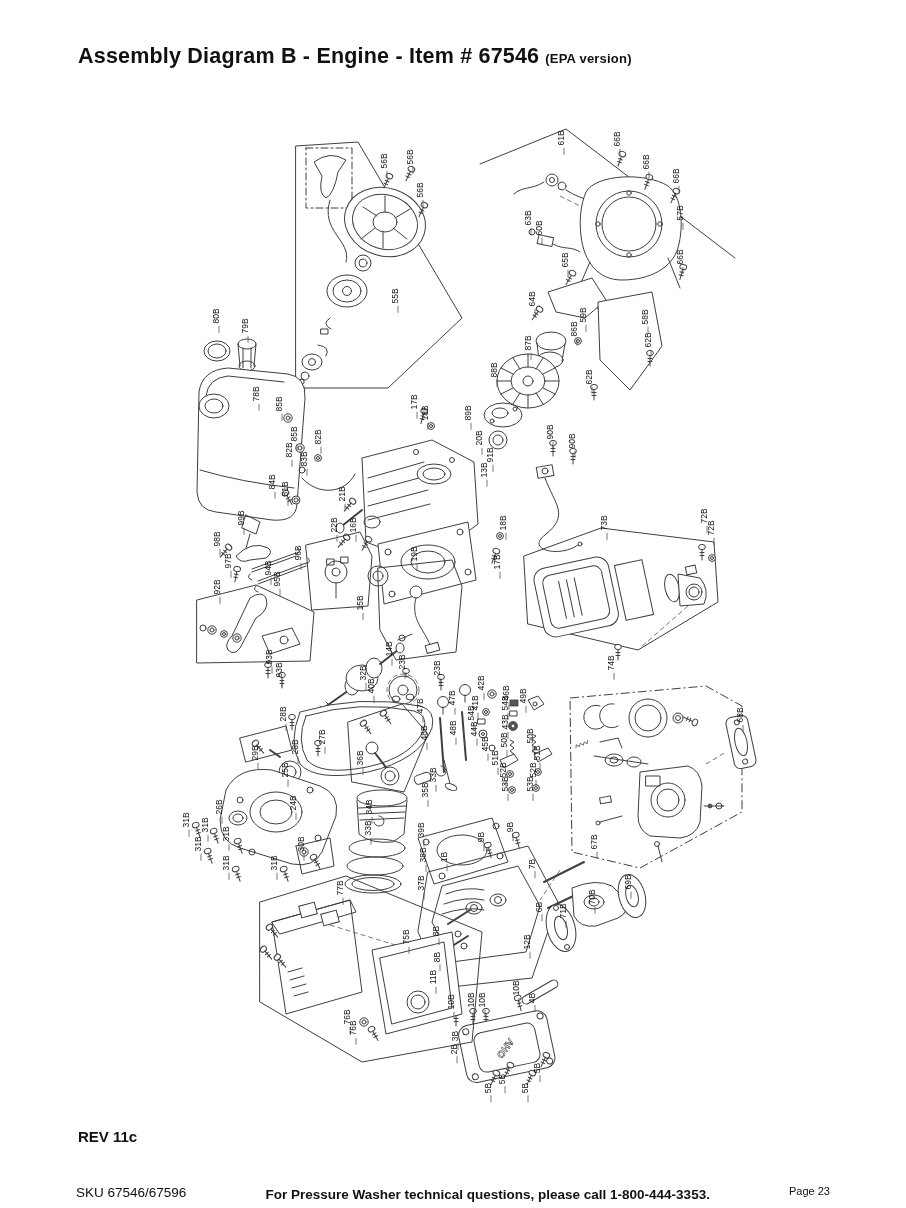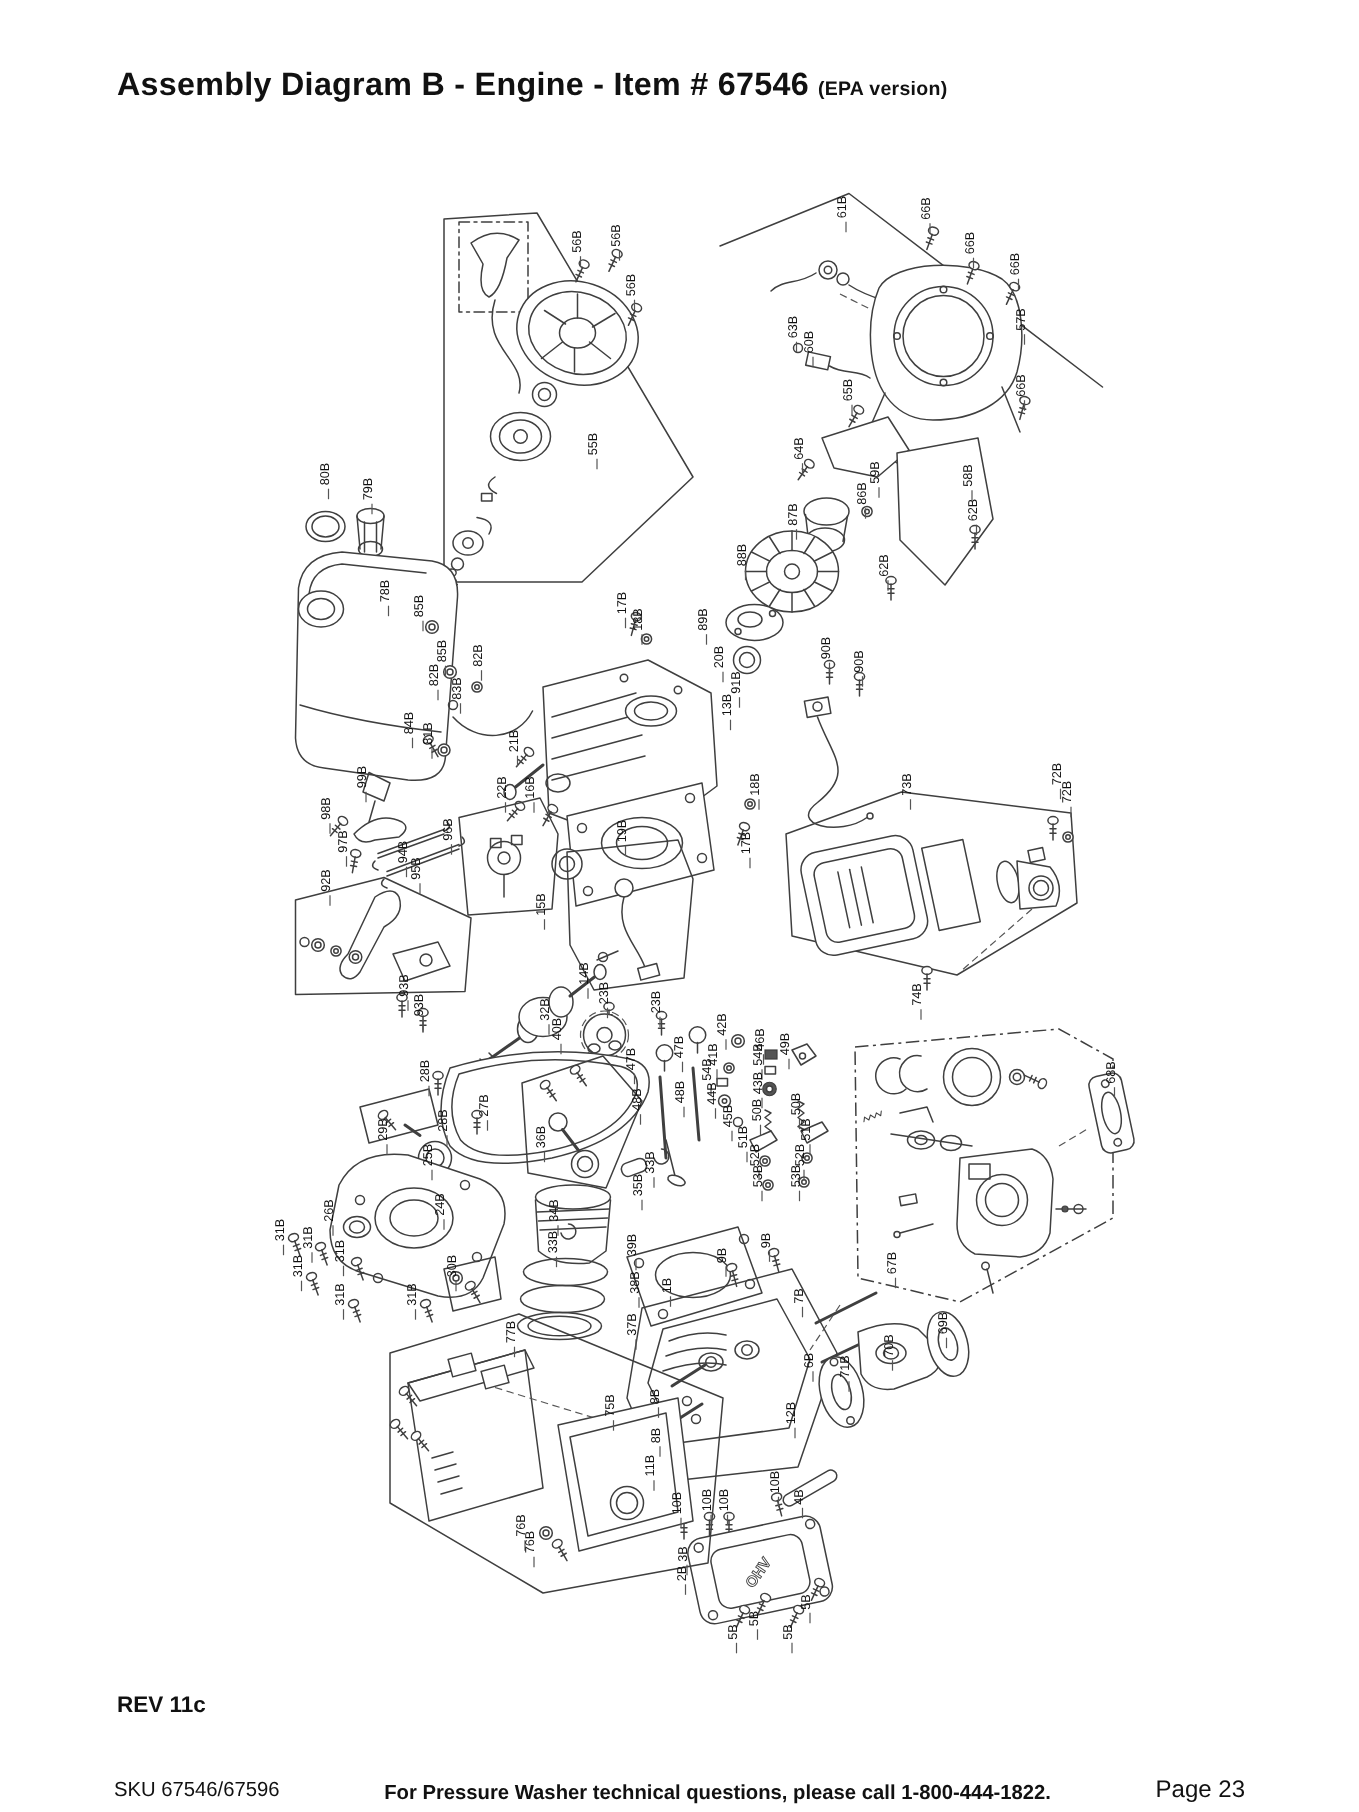--- a/index.html
+++ b/index.html
@@ -5,21 +5,21 @@
   html,body{margin:0;padding:0;background:#fff;}
   #page{position:relative;width:888px;height:1208px;background:#fff;overflow:hidden;
         font-family:"Liberation Sans",sans-serif;color:#111;}
   .title{position:absolute;left:78px;top:44px;font-size:21.5px;font-weight:bold;
          letter-spacing:.2px;white-space:nowrap;}
   .title .suffix{font-size:13px;margin-left:6px;}
   .rev{position:absolute;left:78px;top:1128px;font-size:15px;font-weight:bold;}
   .footer-row{position:absolute;left:76px;top:1185px;width:754px;display:flex;
               justify-content:space-between;align-items:flex-start;}
   .sku{font-size:13.5px;white-space:nowrap;}
-  .pagenum{font-size:16px;white-space:nowrap;}
+  .pagenum{font-size:11px;white-space:nowrap;}
   .support{font-size:13.5px;font-weight:bold;text-align:center;line-height:1.45;}
   svg{position:absolute;left:0;top:0;}
   .ln{stroke:#3f3f3f;fill:none;stroke-width:1;stroke-linejoin:round;stroke-linecap:round;}
   .ln2{stroke:#3f3f3f;fill:none;stroke-width:2;stroke-linecap:round;}
   .wf{stroke:#3f3f3f;fill:#fff;stroke-width:1;stroke-linejoin:round;}
   .dk{stroke:#3f3f3f;fill:#555;stroke-width:.8;}
   .dash{stroke:#555;fill:none;stroke-width:.8;stroke-dasharray:5 3;}
   .dashdot{stroke:#3f3f3f;fill:none;stroke-width:1;stroke-dasharray:9 3 2 3;}
   .plabel{font-family:"Liberation Sans",sans-serif;font-size:8.5px;fill:#111;text-anchor:middle;}
   .leader{stroke:#555;stroke-width:.8;}
@@ -763,18 +763,18 @@
         <line x1="356" y1="1037.8" x2="356" y2="1044.8" class="leader"></line>
         <text x="356" y="1028" transform="rotate(-90 356 1028)" class="plabel">76B</text>
       </g>
   </svg>
 
   <div class="rev">REV 11c</div>
 
   <div class="footer-row">
     <div class="sku">SKU 67546/67596</div>
     <div class="support">
-      <div>For Pressure Washer technical questions, please call 1-800-444-1822.</div>
+      <div>For Pressure Washer technical questions, please call 1-800-444-3353.</div>
     </div>
     <div class="pagenum">Page 23</div>
   </div>
 
 </div>
 
 </body></html>

